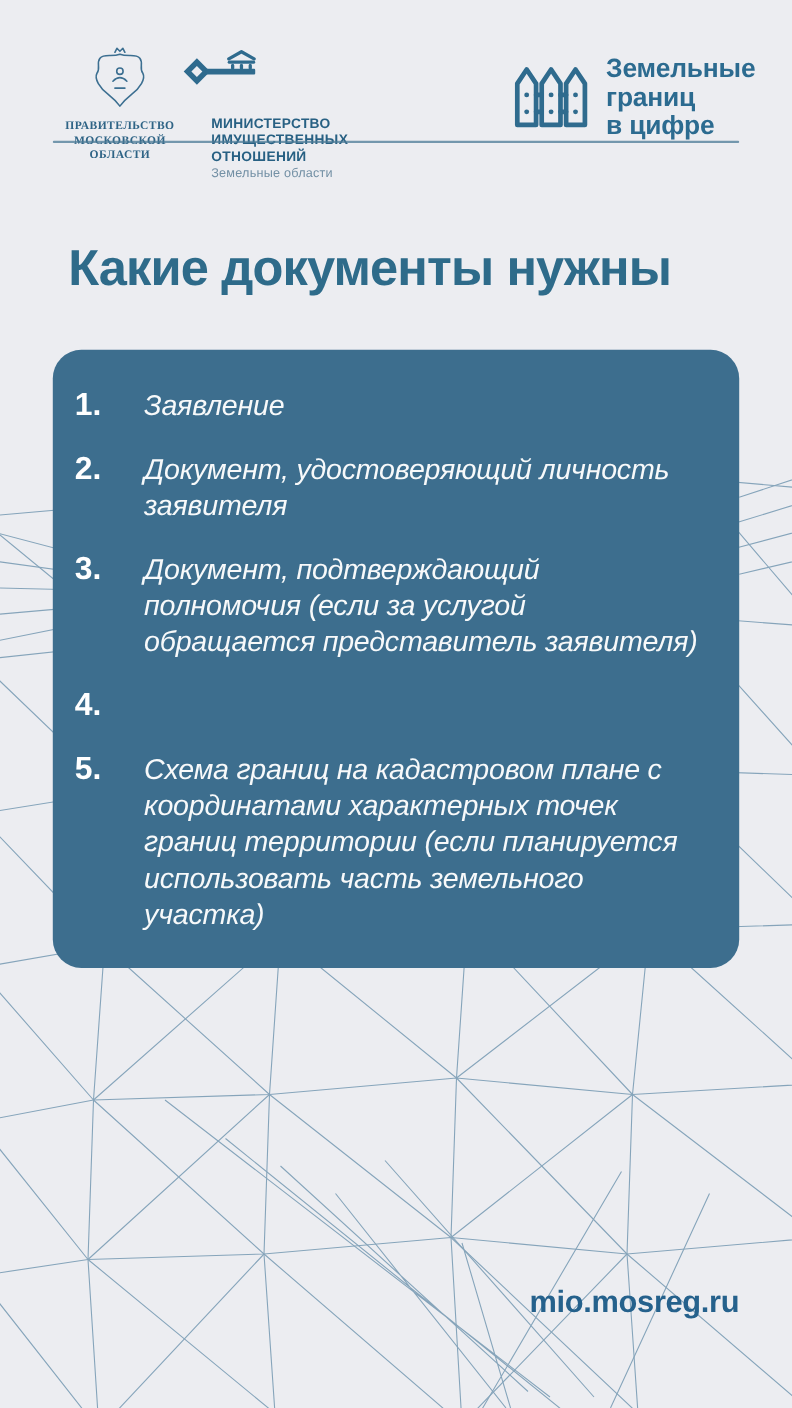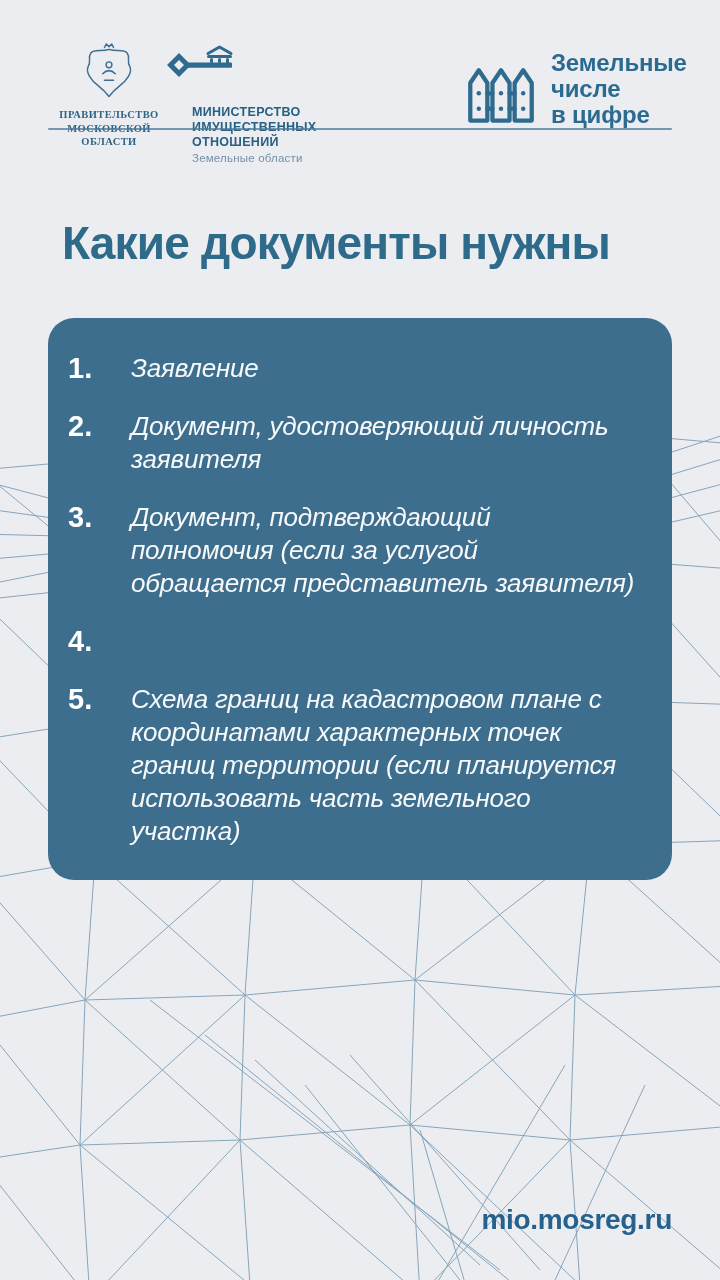--- a/index.html
+++ b/index.html
@@ -30,21 +30,21 @@
   }
   .ministry{position:absolute;left:166px;top:44px;}
   .ministry-text{margin-left:26px;margin-top:19px;}
   .ministry-name{
     font-weight:700;font-size:12.5px;line-height:1.2;
     letter-spacing:.3px;color:#276083;
   }
   .ministry-region{
     font-size:11.5px;color:#7390a5;margin-top:2px;letter-spacing:.2px;
   }
-  .brand{position:absolute;left:466px;top:48px;display:flex;align-items:flex-end;}
+  .brand{position:absolute;left:466px;top:48px;display:flex;align-items:center;}
   .brand-text{
     margin-left:15px;margin-top:2px;
     font-weight:700;font-size:24px;line-height:1.08;
     color:#2c6b90;letter-spacing:-.2px;
   }
   .header-rule{
     position:absolute;left:48px;right:48px;top:128px;height:2px;
     background:#4b7a96;opacity:.75;border-radius:1px;
   }
   
@@ -68,21 +68,21 @@
   .doc-num{
     font-weight:700;font-size:29px;line-height:33px;
     color:#ffffff;padding-top:0;
   }
   .doc-text{
     font-size:26px;line-height:33px;font-weight:400;
     color:#f7f9fa;letter-spacing:-.2px;font-style:italic;
   }
   
   .footer-site{
-    position:absolute;right:48px;top:1204px;z-index:2;
+    position:absolute;right:48px;top:1168px;z-index:2;
     font-weight:700;font-size:28px;color:#25618c;
     text-decoration:none;letter-spacing:-.3px;
   }
   svg{display:block;}
 </style>
 </head>
 <body>
 
 <svg class="mesh" viewBox="0 0 720 1280" xmlns="http://www.w3.org/2000/svg" aria-hidden="true">
   <g stroke="#48799a" stroke-width="1" fill="none" opacity="0.62">
@@ -175,21 +175,21 @@
             <circle cx="41" cy="34" r="2.6"></circle>
             <circle cx="67" cy="34" r="2.6"></circle>
           <circle cx="15" cy="52" r="2.6"></circle>
             <circle cx="41" cy="52" r="2.6"></circle>
             <circle cx="67" cy="52" r="2.6"></circle>
         </g>
       </svg>
     </span>
     <div class="brand-text">
       <div>Земельные</div>
-      <div>числе</div>
+      <div>границ</div>
       <div>в цифре</div>
     </div>
   </div>
 
   <div class="header-rule"></div>
 </header>
 
 <h1 class="page-title">Какие документы нужны</h1>
 
 <section class="card">

